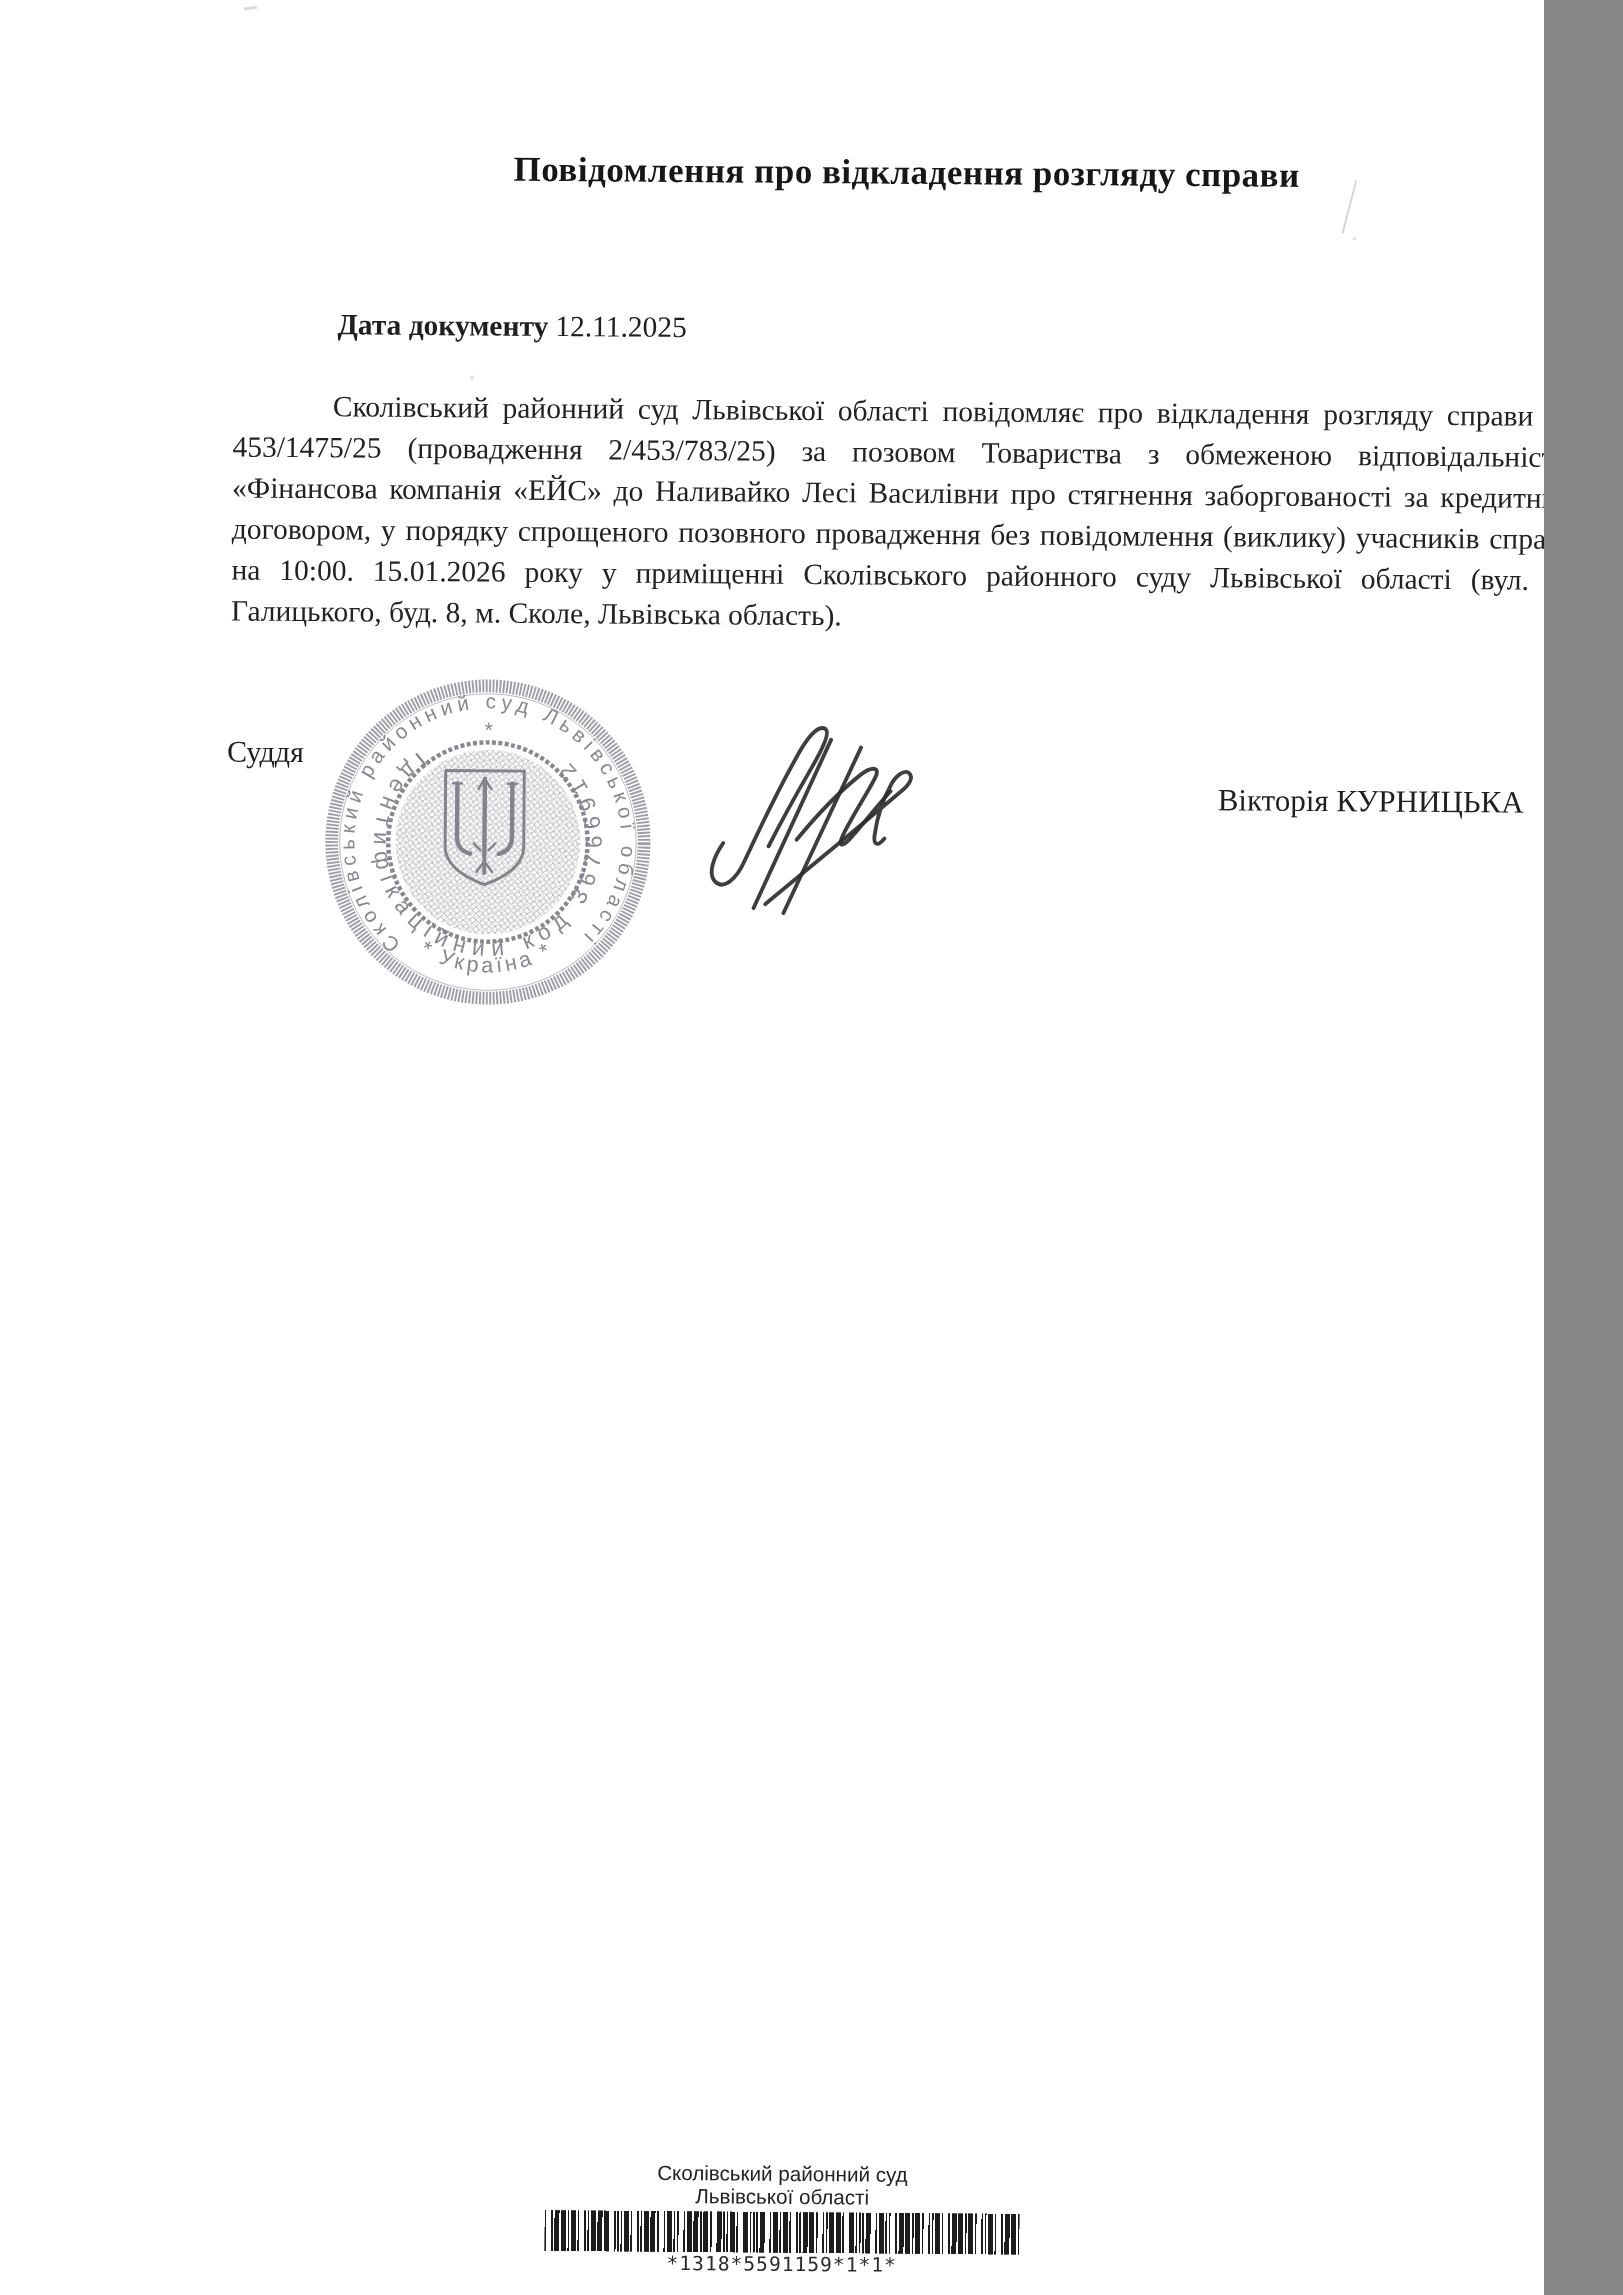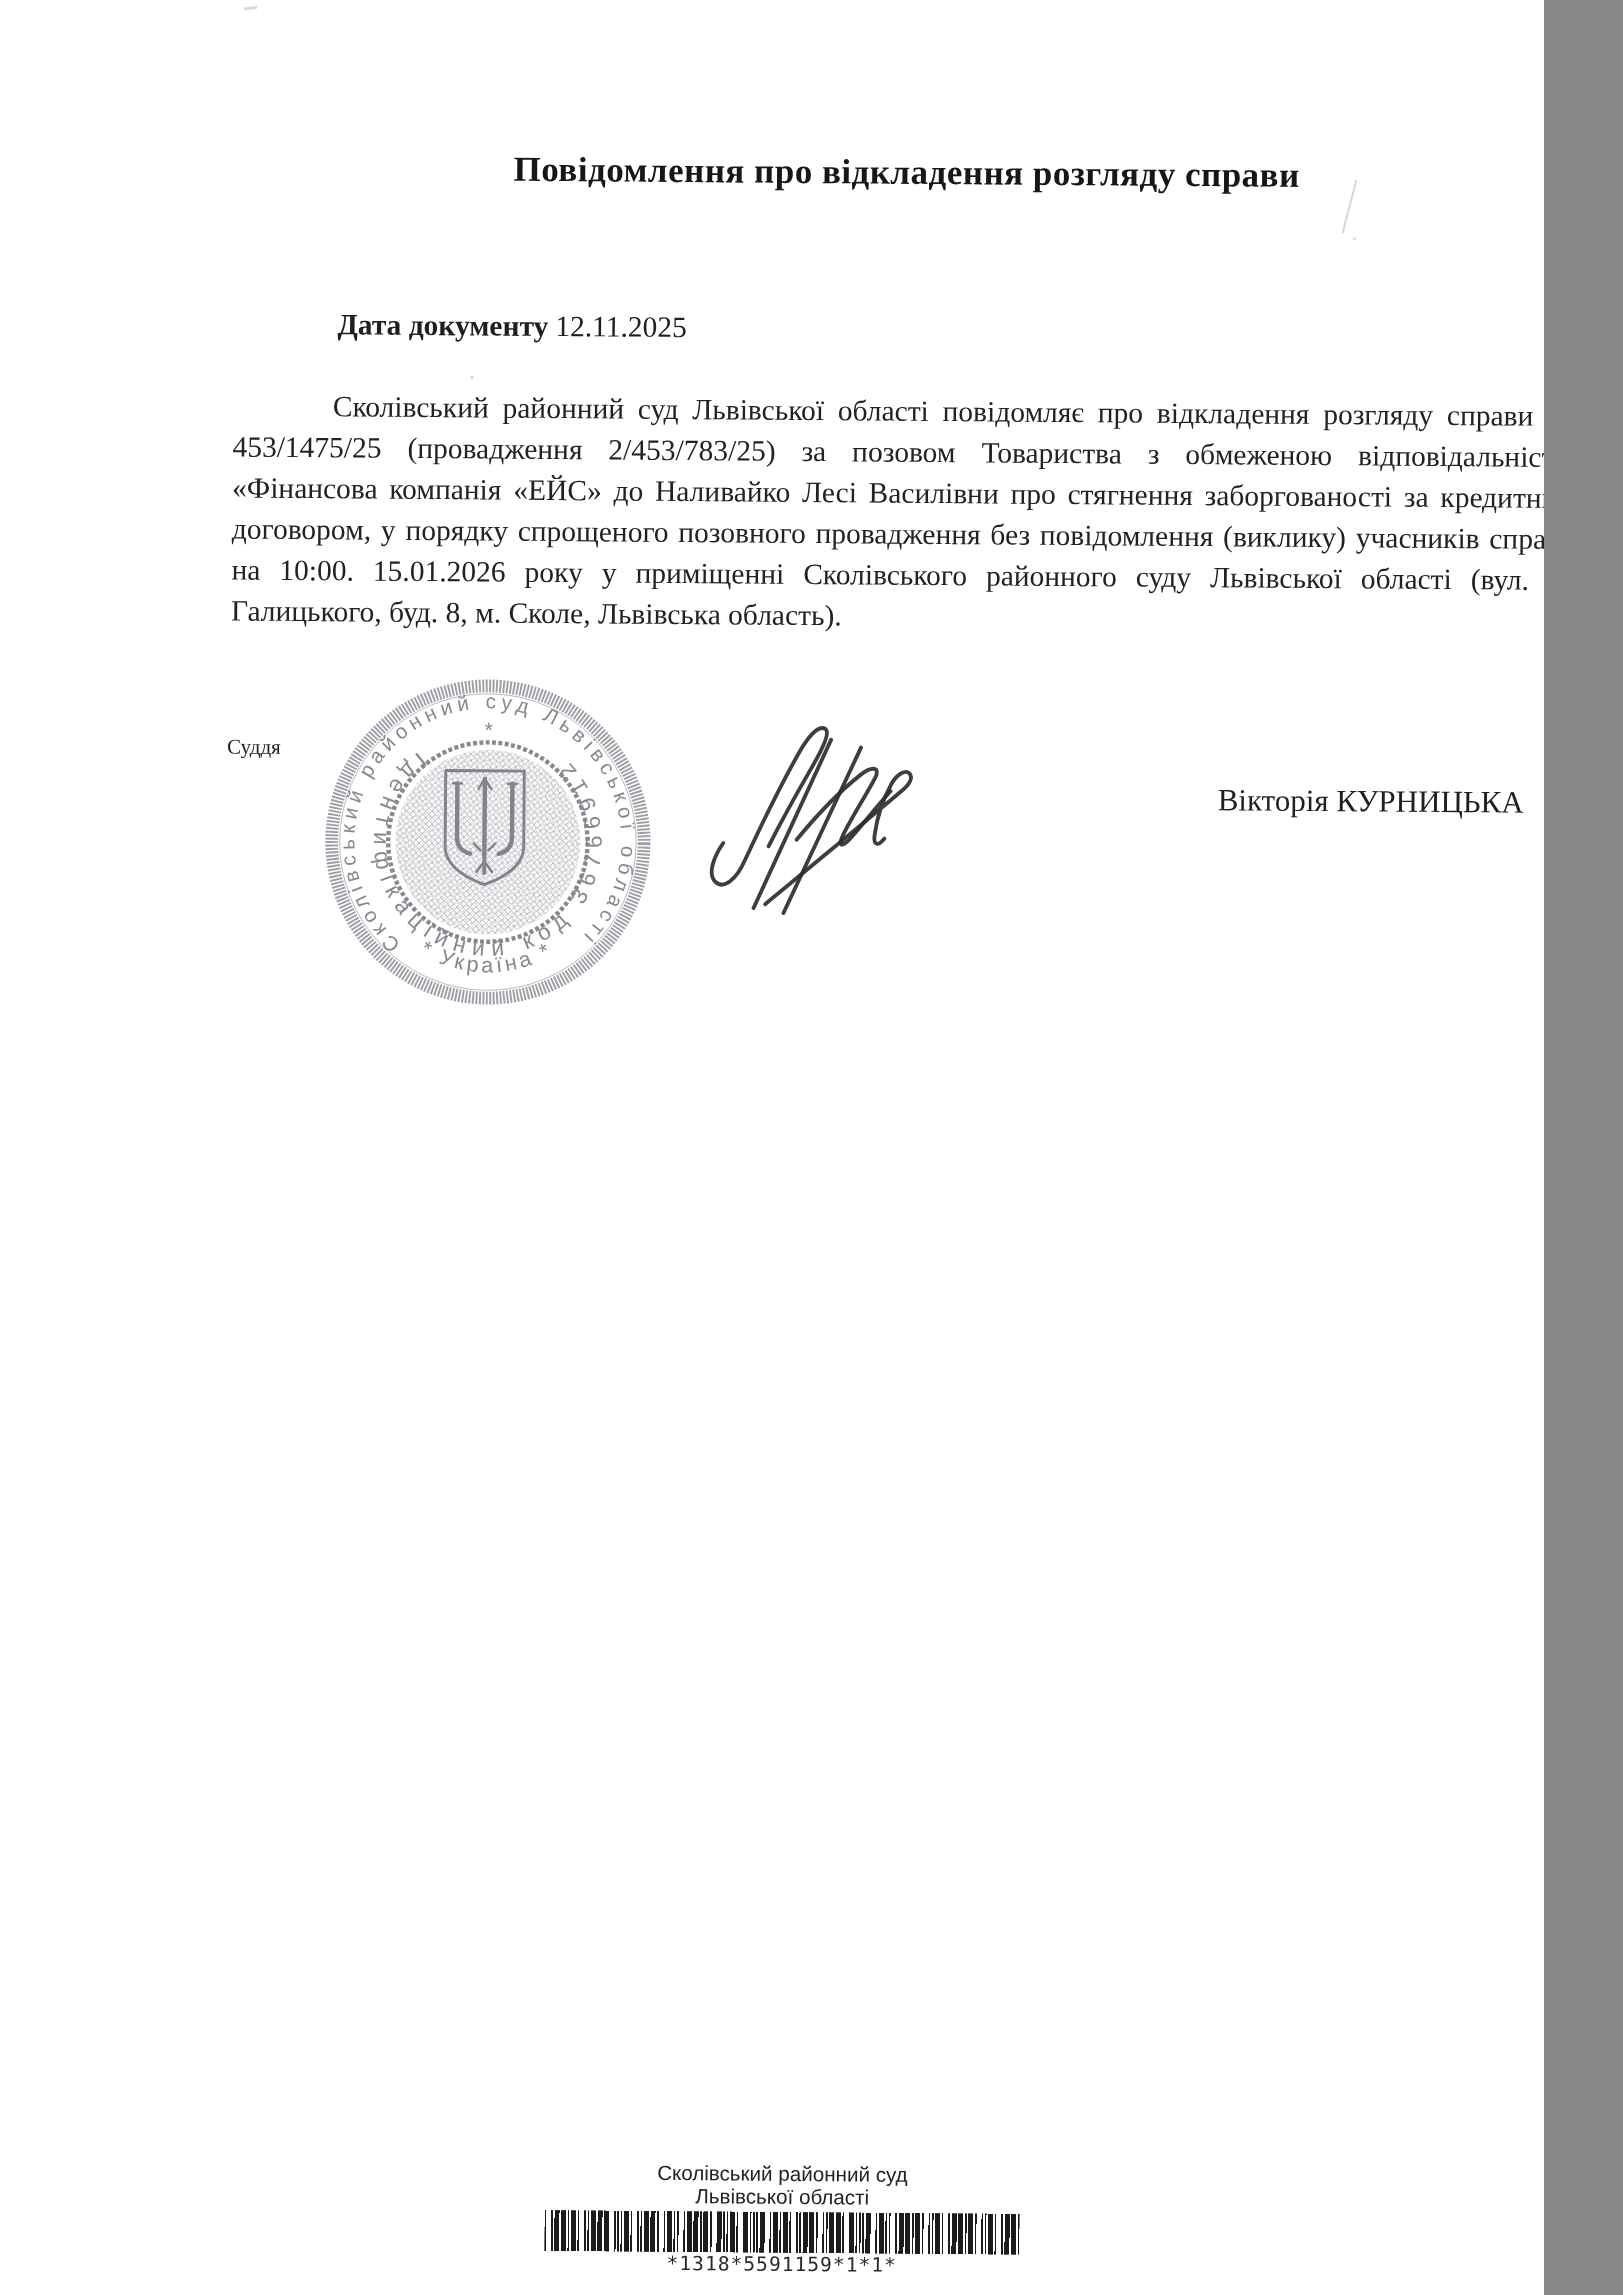--- a/index.html
+++ b/index.html
@@ -24,21 +24,21 @@
     color:#171717;
   }
   .date-line{position:absolute;left:340px;top:308px;font-size:29.5px;white-space:nowrap;}
   .date-line .b{font-weight:bold;margin-right:6.9px;}
   .body-par{
     position:absolute;left:236px;top:386px;width:1344px;margin:0;
     font-size:29.5px;line-height:41px;text-align:justify;text-indent:100px;
     color:#222;
   }
   .body-par .b{font-weight:bold;}
-  .judge{position:absolute;left:233px;top:735px;font-size:21px;}
+  .judge{position:absolute;left:233px;top:735px;font-size:30px;}
   .name{position:absolute;left:1224px;top:775px;font-size:31px;white-space:nowrap;}
   .seal{position:absolute;left:330px;top:676px;width:329px;height:329px;opacity:.85;}
   .seal text{font-family:"Liberation Sans","DejaVu Sans",sans-serif;fill:var(--seal_ink);}
   .seal .ring{stroke:var(--seal_ink);fill:none;}
   .seal .hatchring{stroke:#8f8f99;fill:none;}
   .seal .line{stroke:#6e6e78;fill:none;stroke-linecap:round;stroke-linejoin:round;}
   .sign{position:absolute;left:690px;top:691px;width:236px;height:222px;}
   .sign path{stroke:#2e2e2e;fill:none;stroke-width:8;stroke-linecap:round;stroke-linejoin:round;opacity:.92;}
   .footer{
     position:absolute;left:431px;top:2158px;width:737px;text-align:center;

